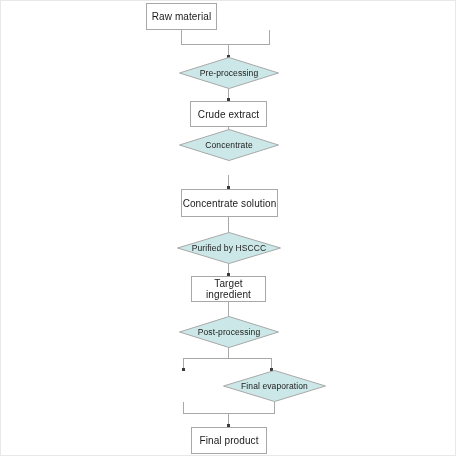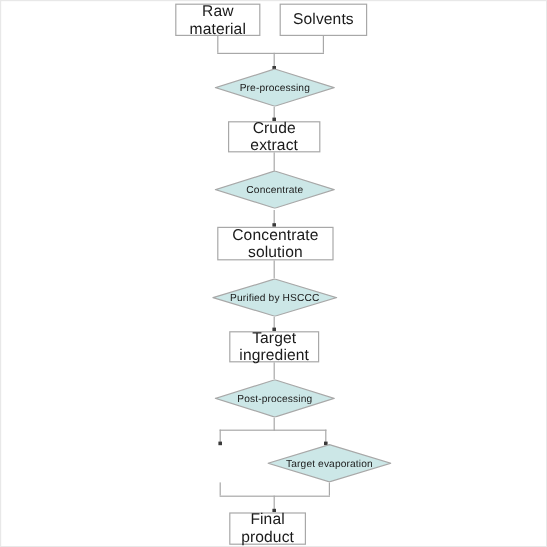--- a/index.html
+++ b/index.html
@@ -23,21 +23,21 @@
     box-sizing: border-box;
     display: flex;
     align-items: center;
     justify-content: center;
     text-align: center;
   }
   .box {
     background: #ffffff;
     border: 1px solid #a8a8a8;
     color: #1a1a1a;
-    font-size: 13px;
+    font-size: 10px;
     letter-spacing: 0.1px;
     line-height: 1.1;
   }
   .diamond-wrap {
     position: absolute;
     box-sizing: border-box;
   }
   .diamond-wrap svg {
     position: absolute;
     left: 0;
@@ -75,23 +75,20 @@
 </style>
 </head>
 <body>
 
 <div id="canvas">
 
   <div class="node box" style="left:145px; top:2px; width:71px; height:27px;">
     <span>Raw material</span>
   </div>
 
-  <div class="node box" style="left:232px; top:2px; width:73px; height:27px;">
-    <span>Solvents</span>
-  </div>
 
   <div class="line vline" style="left:180px; top:29px; height:14px;"></div>
   <div class="line vline" style="left:268px; top:29px; height:14px;"></div>
   <div class="line hline" style="left:180px; top:43px; width:89px;"></div>
   <div class="line vline" style="left:227px; top:43px; height:13px;"></div>
   <div class="arrowhead" style="left:226px; top:54px;"></div>
 
   <div class="diamond-wrap" style="left:178px; top:56px; width:100px; height:32px;">
     <svg width="100" height="32" viewBox="0 0 100 32">
       <polygon points="50,0.5 99.5,16 50,31.5 0.5,16" fill="#cce7e7" stroke="#a8a8a8" stroke-width="1"></polygon>
@@ -101,21 +98,21 @@
 
   <div class="line vline" style="left:227px; top:88px; height:11px;"></div>
   <div class="arrowhead" style="left:226px; top:97px;"></div>
 
   <div class="node box" style="left:189px; top:100px; width:77px; height:26px;">
     <span>Crude extract</span>
   </div>
 
   <div class="line vline" style="left:227px; top:126px; height:16px;"></div>
 
-  <div class="diamond-wrap" style="left:178px; top:141px; width:100px; height:32px;">
+  <div class="diamond-wrap" style="left:178px; top:128px; width:100px; height:32px;">
     <svg width="100" height="32" viewBox="0 0 100 32">
       <polygon points="50,0.5 99.5,16 50,31.5 0.5,16" fill="#cce7e7" stroke="#a8a8a8" stroke-width="1"></polygon>
     </svg>
     <div class="diamond-label">Concentrate</div>
   </div>
 
   <div class="line vline" style="left:227px; top:174px; height:14px;"></div>
   <div class="arrowhead" style="left:226px; top:185px;"></div>
 
   <div class="node box" style="left:180px; top:188px; width:97px; height:28px;">
@@ -152,26 +149,26 @@
   <div class="line vline" style="left:182px; top:357px; height:12px;"></div>
   <div class="line vline" style="left:270px; top:357px; height:12px;"></div>
   <div class="arrowhead" style="left:181px; top:367px;"></div>
   <div class="arrowhead" style="left:269px; top:367px;"></div>
 
 
   <div class="diamond-wrap" style="left:222px; top:369px; width:103px; height:32px;">
     <svg width="103" height="32" viewBox="0 0 103 32">
       <polygon points="51.5,0.5 102.5,16 51.5,31.5 0.5,16" fill="#cce7e7" stroke="#a8a8a8" stroke-width="1"></polygon>
     </svg>
-    <div class="diamond-label">Target evaporation</div>
+    <div class="diamond-label">Final evaporation</div>
   </div>
 
   <div class="line vline" style="left:182px; top:401px; height:11px;"></div>
   <div class="line vline" style="left:273px; top:401px; height:11px;"></div>
   <div class="line hline" style="left:182px; top:412px; width:92px;"></div>
   <div class="line vline" style="left:227px; top:412px; height:13px;"></div>
   <div class="arrowhead" style="left:226px; top:423px;"></div>
 
-  <div class="node box" style="left:190px; top:426px; width:64px; height:27px;">
+  <div class="node box" style="left:190px; top:426px; width:76px; height:27px;">
     <span>Final product</span>
   </div>
 
 </div>
 
 </body></html>

